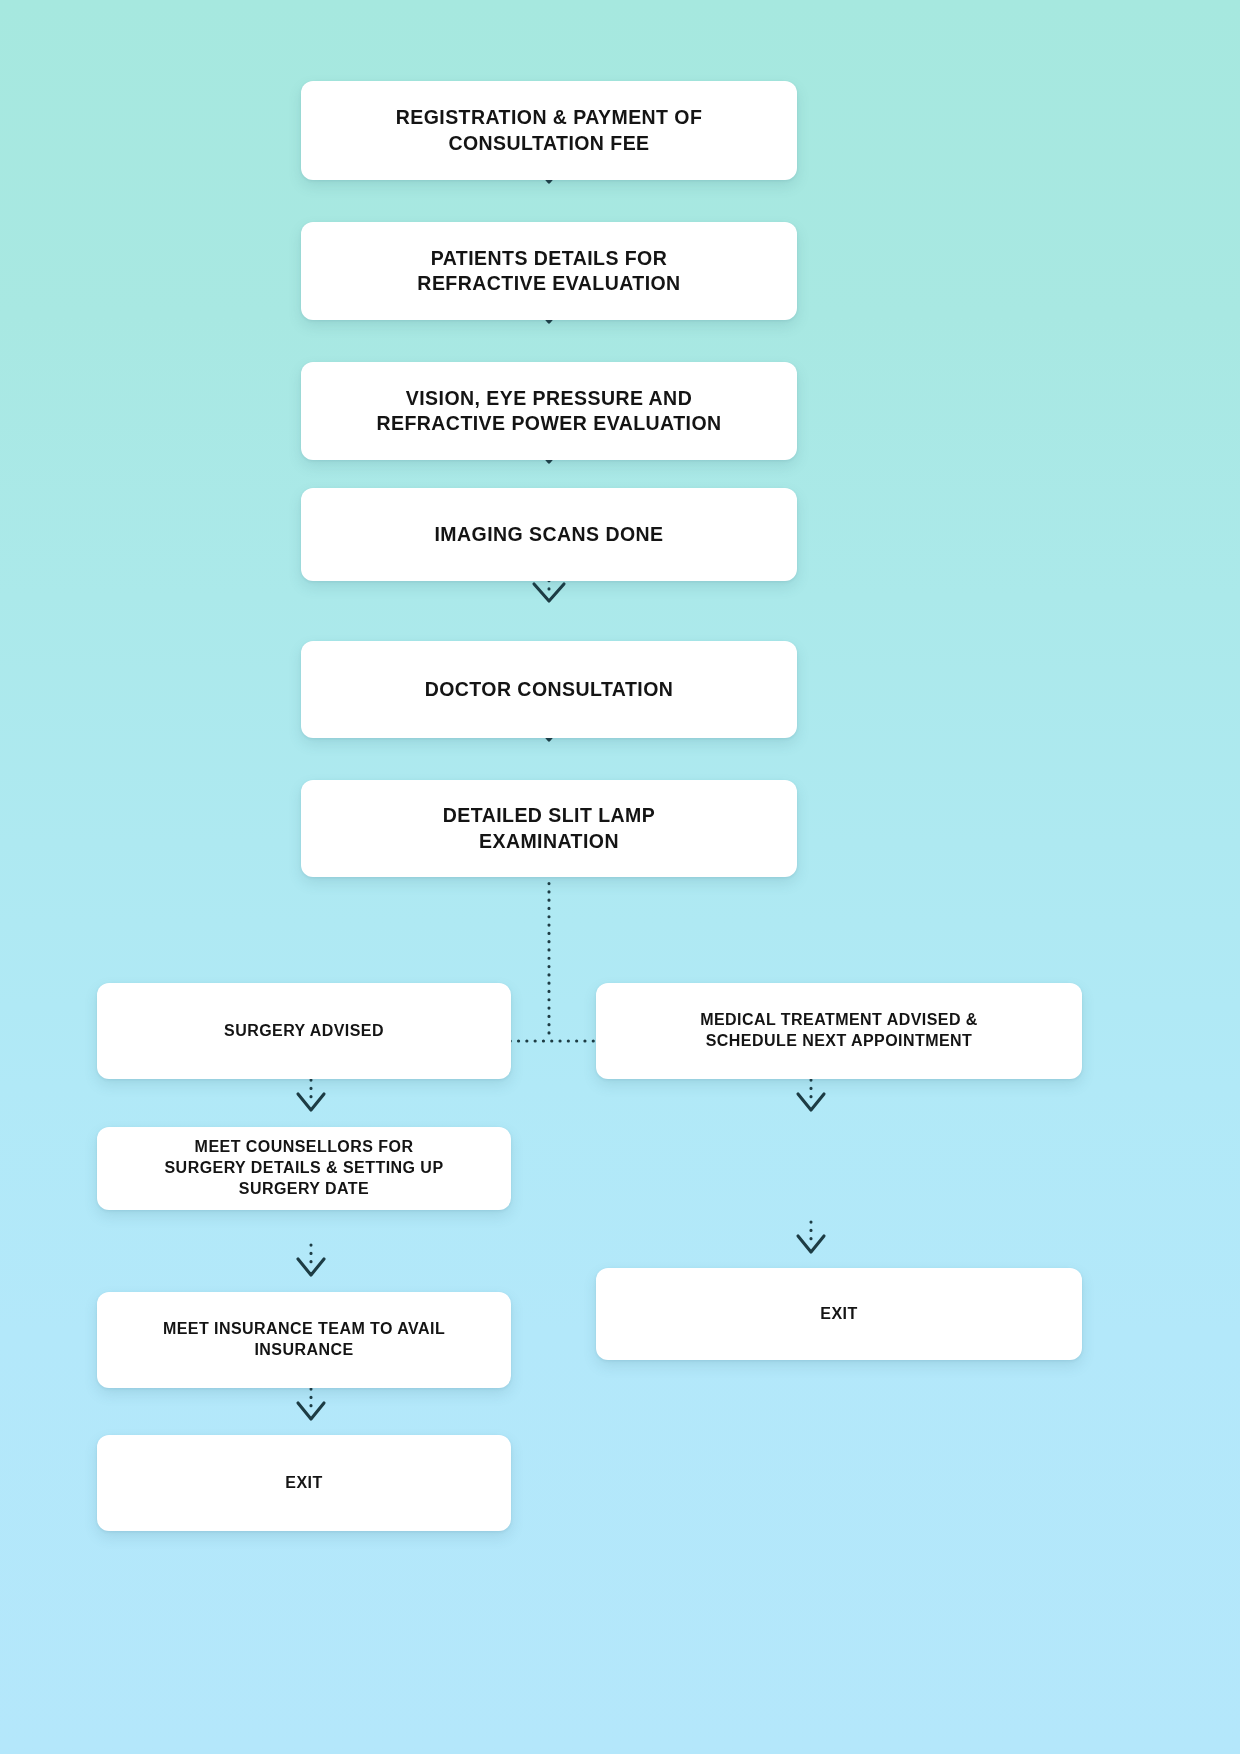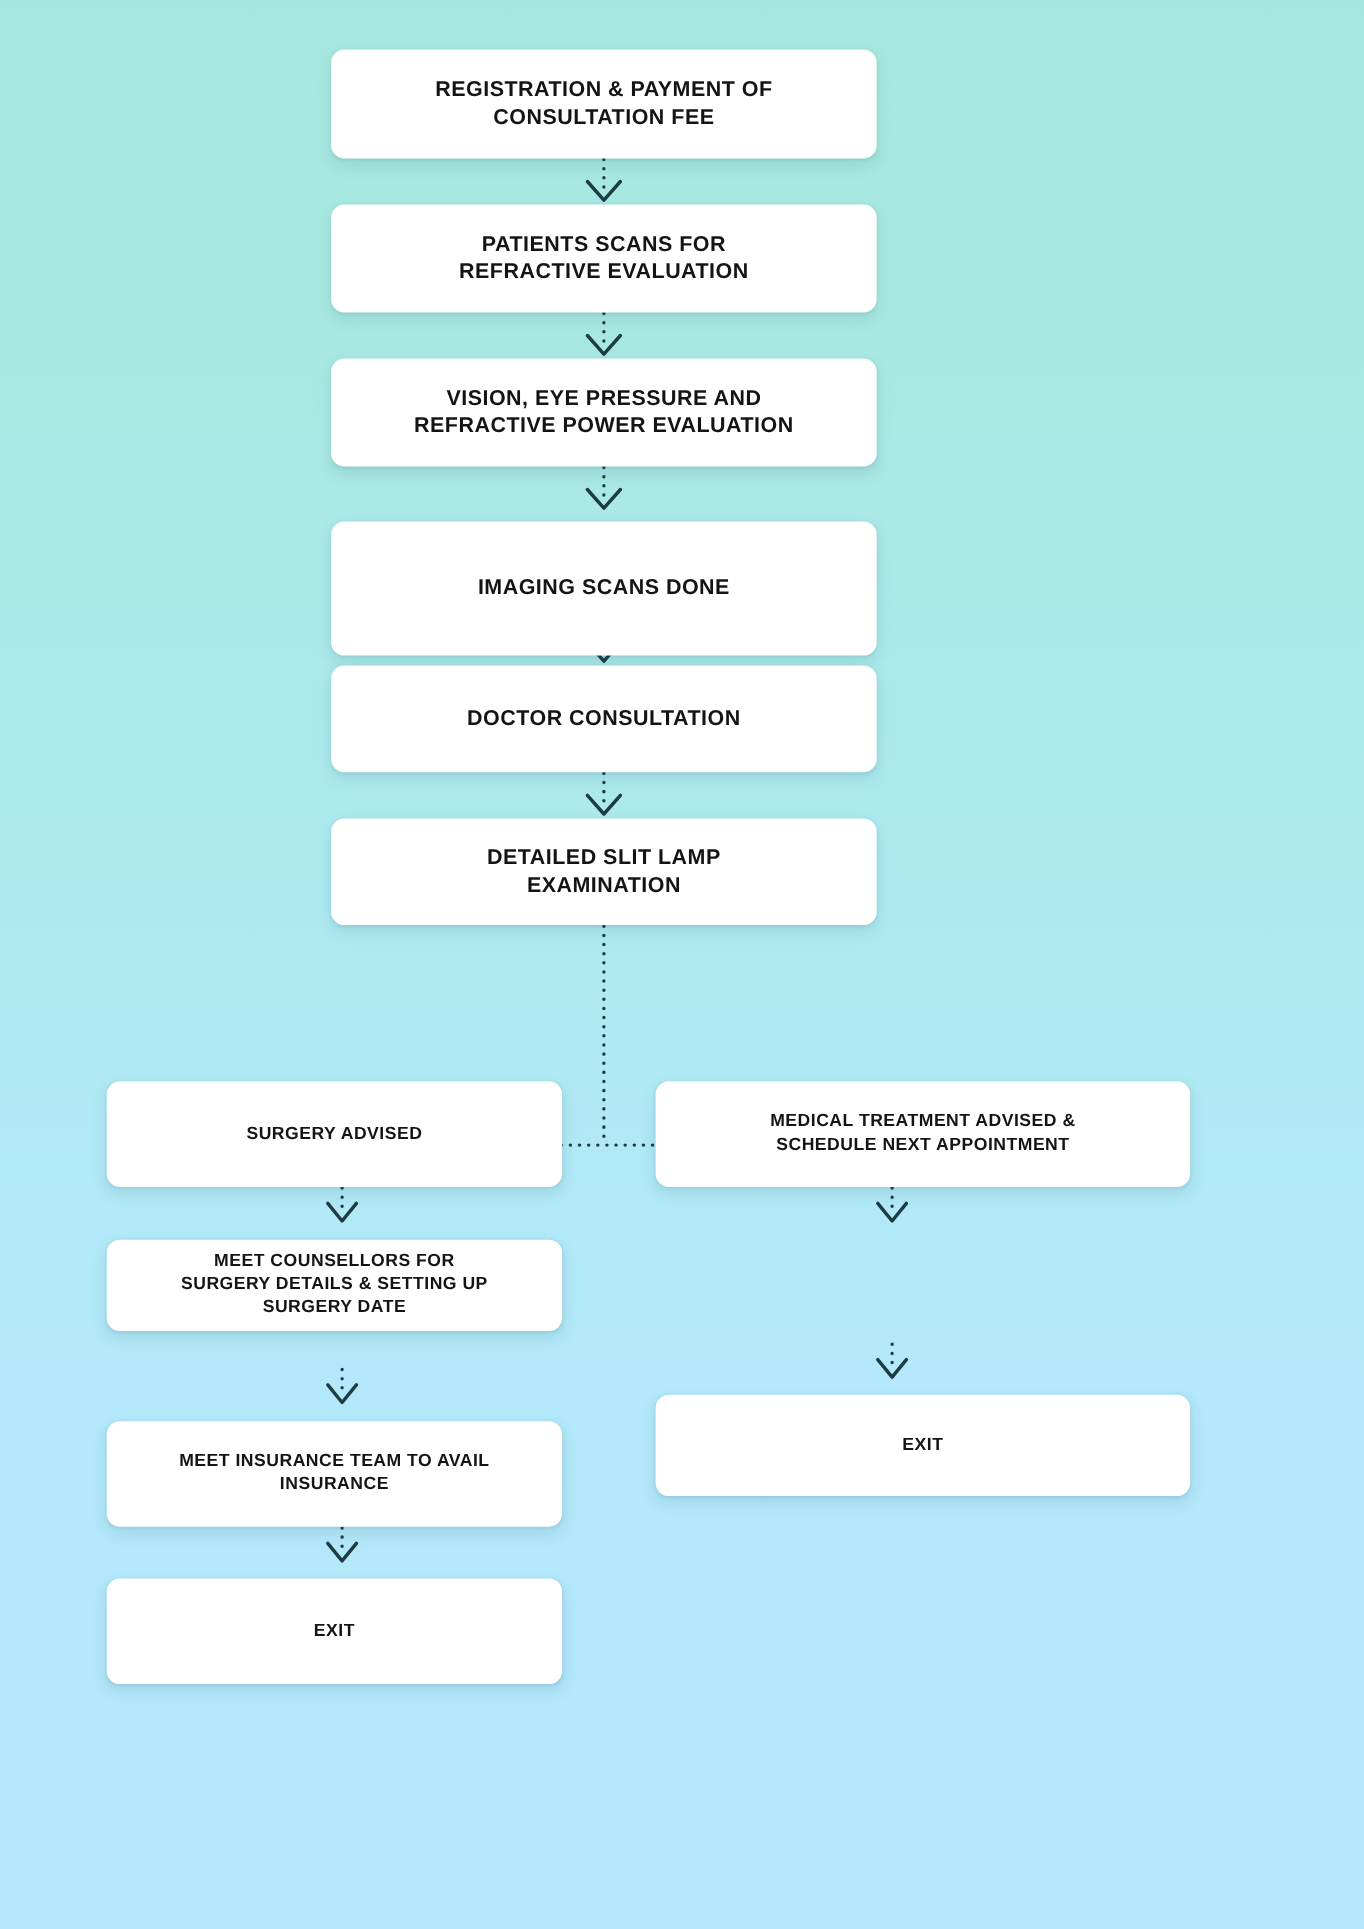--- a/index.html
+++ b/index.html
@@ -43,21 +43,21 @@
     font-weight:bold;
     color:#141414;
     letter-spacing:0.45px;
     line-height:1.30;
     padding:0 14px;
     white-space:pre-line;
   }
   .trunk .label { font-size:19.5px; }
 
   
-  .trunk { left:301px; width:496px; }
+  .trunk { left:301px; width:496px;margin-top:36px; }
 
   
   .col-left  { left:97px;  width:414px;text-align:center; }
   .col-right { left:596px; width:486px; }
 
   
   svg#wires {
     position:absolute;
     inset:0;
     width:1240px;
@@ -143,30 +143,30 @@
       <path class="arrow-head" d="M798,1236 L811,1252 L824,1236"></path>
     </g>
   </svg>
 
   <div class="node trunk" style="top:45px; height:99px;">
     <span class="label">REGISTRATION &amp; PAYMENT OF
 CONSULTATION FEE</span>
   </div>
 
   <div class="node trunk" style="top:186px; height:98px;">
-    <span class="label">PATIENTS SCANS FOR
+    <span class="label">PATIENTS DETAILS FOR
 REFRACTIVE EVALUATION</span>
   </div>
 
   <div class="node trunk" style="top:326px; height:98px;">
     <span class="label">VISION, EYE PRESSURE AND
 REFRACTIVE POWER EVALUATION</span>
   </div>
 
-  <div class="node trunk" style="top:474px; height:122px;">
+  <div class="node trunk" style="top:452px; height:93px;">
     <span class="label">IMAGING SCANS DONE</span>
   </div>
 
   <div class="node trunk" style="top:605px; height:97px;">
     <span class="label">DOCTOR CONSULTATION</span>
   </div>
 
   <div class="node trunk" style="top:744px; height:97px;">
     <span class="label">DETAILED SLIT LAMP
 EXAMINATION</span>

